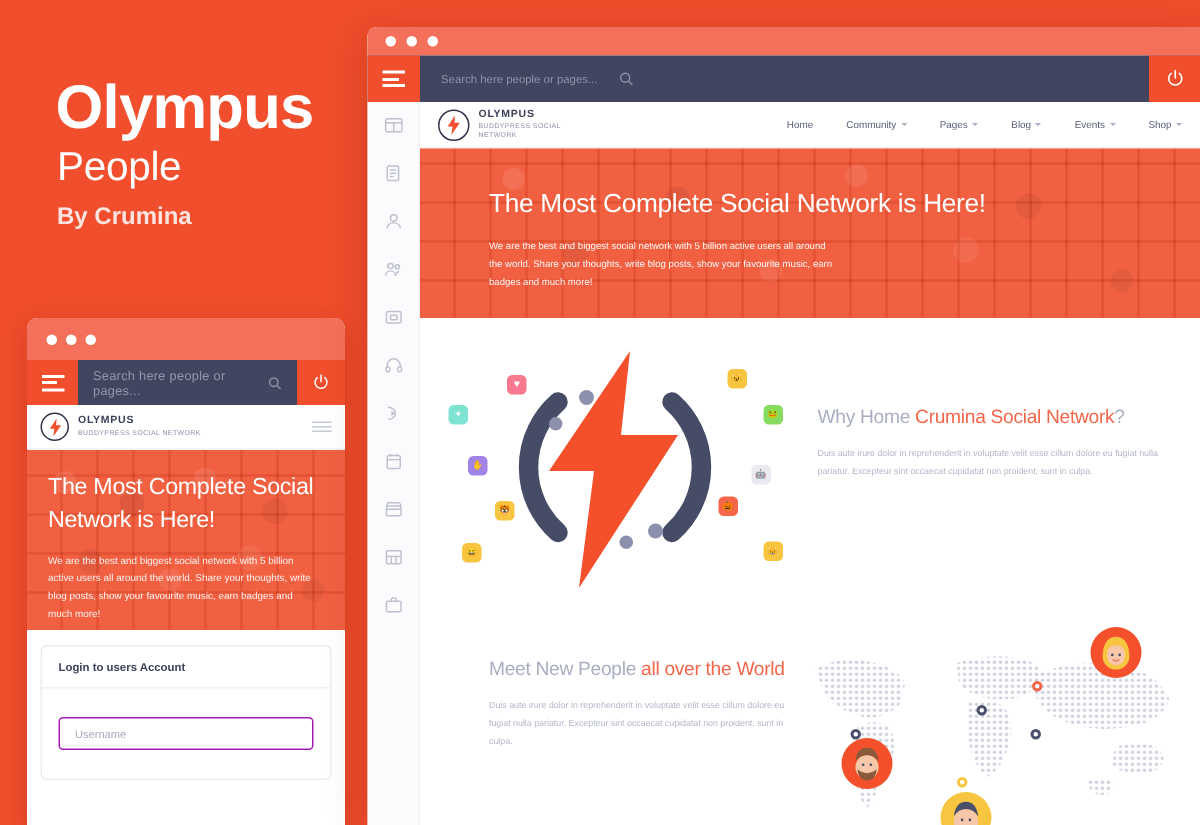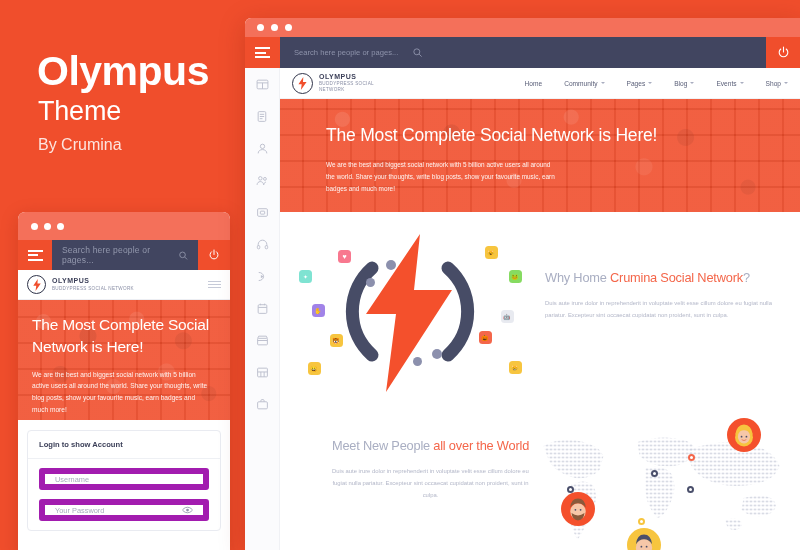--- a/index.html
+++ b/index.html
@@ -18,21 +18,21 @@
   #promo-title {
     position: absolute; left: 37px; top: 48px;
     font-size: 41px; font-weight: bold; color: #ffffff; letter-spacing: -0.5px;
   }
   #promo-subtitle {
     position: absolute; left: 38px; top: 96px;
     font-size: 27px; font-weight: 300; color: #ffffff; letter-spacing: -0.2px;
   }
   #promo-byline {
     position: absolute; left: 38px; top: 136px;
-    font-size: 16px; font-weight: 400; color: rgba(255,255,255,0.85);
+    font-size: 16px; font-weight: 700; color: rgba(255,255,255,0.85);
   }
 
   
   #mobile-mockup {
     position: absolute; left: 18px; top: 212px; width: 212px; height: 345px;
     background: #ffffff; border-radius: 7px;
     box-shadow: 0 4px 18px rgba(120,25,0,0.22);
     overflow: hidden;
   }
   .mm-chrome {
@@ -116,21 +116,21 @@
   }
   .mm-card {
     margin: 10px 9px 0 9px; background: #fff; border: 1px solid #e9ebf1;
     border-radius: 4px; overflow: hidden;
   }
   .mm-card-head {
     padding: 9px 11px; font-size: 7.6px; font-weight: bold; color: #3b3f58;
     border-bottom: 1px solid #eef0f4;
   }
   .mm-field {
-    margin: 9px 11px; height: 22px; border: 6px solid #a21caf; border-radius: 3px;
+    margin: 19px 11px; height: 22px; border: 1px solid #a21caf; border-radius: 3px;
     display: flex; align-items: center; padding: 0 10px; justify-content: space-between;
   }
   .mm-field span { font-size: 7.4px; color: #a6abbd; }
 
   
   #desktop-mockup {
     position: absolute; left: 245px; top: 18px; width: 555px; height: 532px;
     background: #ffffff; border-radius: 6px 0 0 0;
     box-shadow: 0 5px 26px rgba(120,25,0,0.25);
     overflow: hidden;
@@ -204,42 +204,42 @@
     max-width: 228px;
   }
   .badge {
     position: absolute; width: 13px; height: 13px; border-radius: 3.5px;
     display: flex; align-items: center; justify-content: center;
     font-size: 7px; line-height: 1;
   }
   .dot-grey { position: absolute; border-radius: 50%; background: #8c90ad; }
 
   .dk-meet { display: flex; height: 142px; }
-  .meet-col { width: 255px; padding: 30px 0 0 46px; text-align: center; }
+  .meet-col { width: 255px; padding: 30px 0 0 46px; }
   .map-col { flex: 1; position: relative; overflow: hidden; }
   .world-map {
     position: absolute; left: 0; top: 16px; width: 100%; height: 124px;
   }
   .pin {
     position: absolute; border-radius: 50%; display: flex;
     align-items: center; justify-content: center;
   }
   .marker {
     position: absolute; width: 7px; height: 7px; border-radius: 50%;
     border: 2px solid #4a4f6b; background: #fff;
   }
   .marker.orange { border-color: #f4664a; }
   .marker.yellow { border-color: #f7c53f; }
 </style>
 </head>
 <body>
 
 <div id="promo-panel">
   <div id="promo-title">Olympus</div>
-  <div id="promo-subtitle">Theme</div>
+  <div id="promo-subtitle">People</div>
   <div id="promo-byline">By Crumina</div>
 </div>
 
 <div id="mobile-mockup">
 
   <div class="mm-chrome">
     <span class="dot"></span>
     <span class="dot"></span>
     <span class="dot"></span>
   </div>
@@ -288,30 +288,23 @@
 
   <div class="mm-hero">
     <div class="avatar-grid"></div>
     <div class="mm-hero-inner">
       <div class="mm-h1">The Most Complete Social Network is Here!</div>
       <div class="mm-p">We are the best and biggest social network with 5 billion active users all around the world. Share your thoughts, write blog posts, show your favourite music, earn badges and much more!</div>
     </div>
   </div>
 
   <div class="mm-card">
-    <div class="mm-card-head">Login to show Account</div>
+    <div class="mm-card-head">Login to users Account</div>
     <div class="mm-field">
       <span>Username</span>
-    </div>
-    <div class="mm-field">
-      <span>Your Password</span>
-      <svg width="11" height="8" viewBox="0 0 24 16">
-        <path d="M1 8s4-6 11-6 11 6 11 6-4 6-11 6S1 8 1 8z" stroke="#8f95ab" stroke-width="1.8" fill="none"></path>
-        <circle cx="12" cy="8" r="3" fill="#8f95ab"></circle>
-      </svg>
     </div>
   </div>
 </div>
 
 <div id="desktop-mockup">
 
   <div class="dk-chrome">
     <span class="dk-dot"></span>
     <span class="dk-dot"></span>
     <span class="dk-dot"></span>

